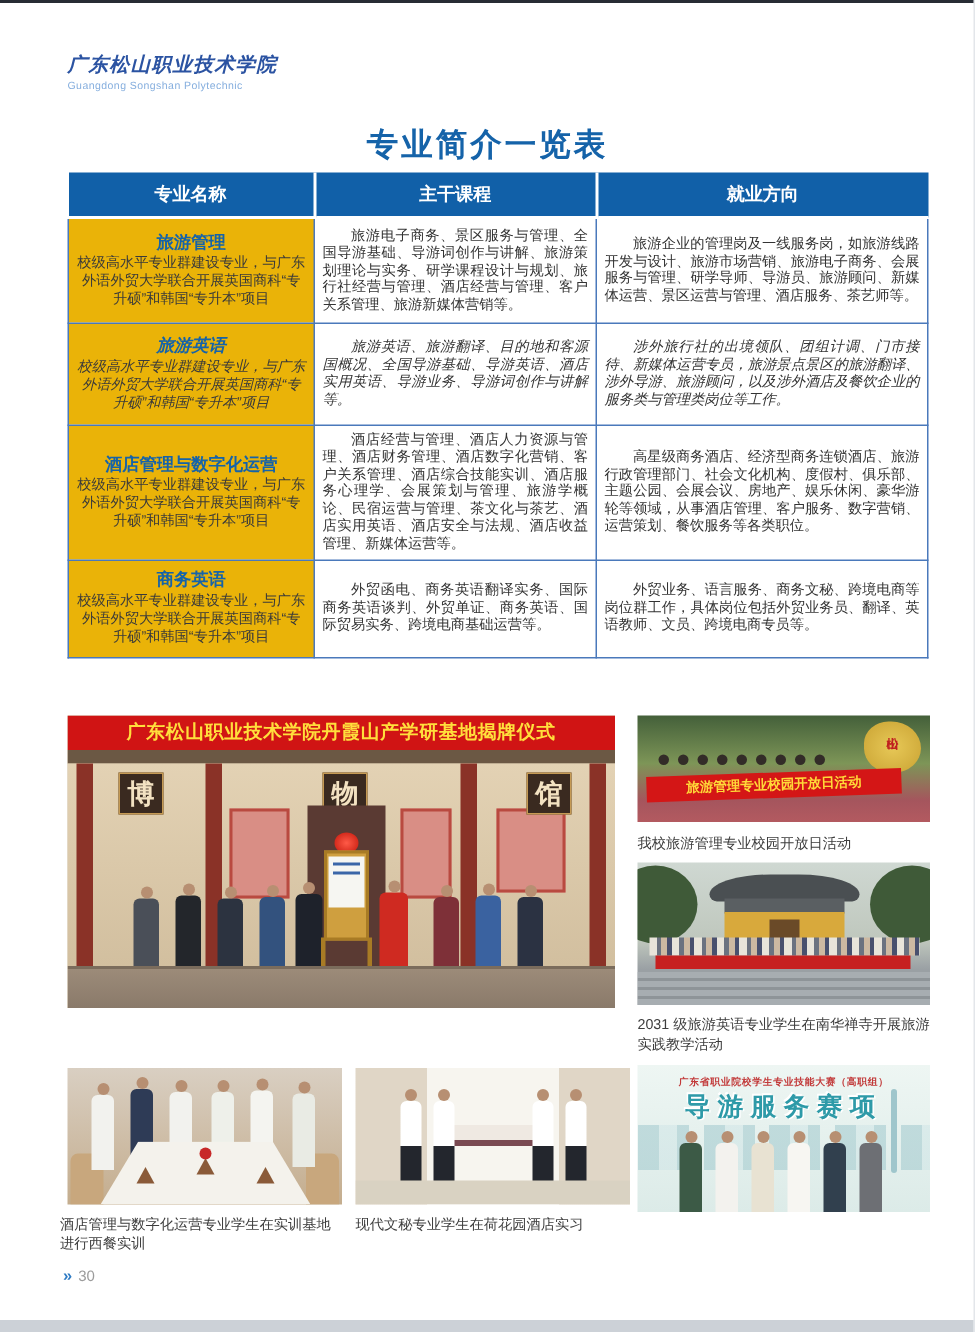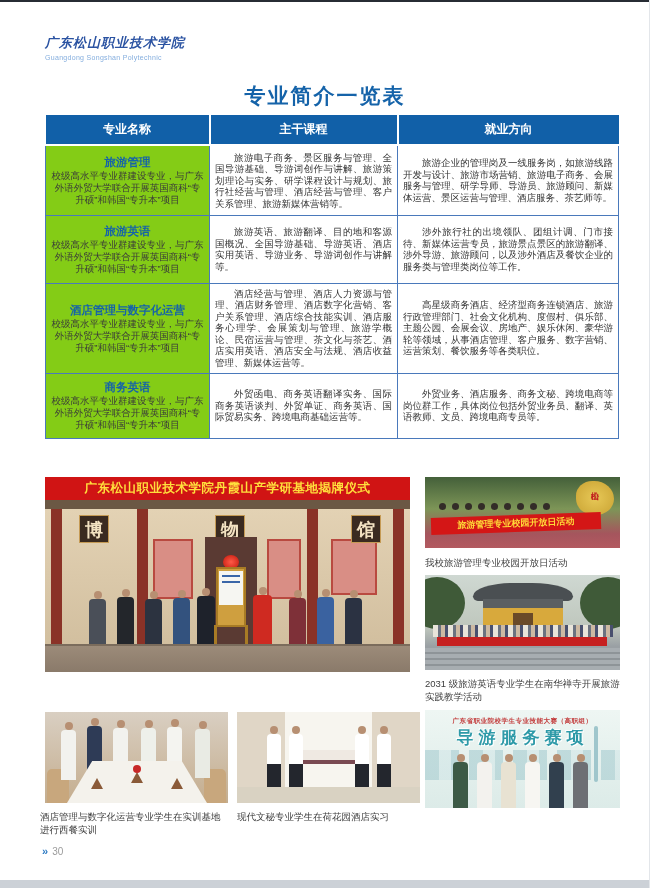--- a/index.html
+++ b/index.html
@@ -21,25 +21,25 @@
 
   
   table.major-table { position:absolute; left:45px; top:115px; width:573px;
                       border-collapse:collapse; table-layout:fixed; }
   .major-table col.c1 { width:164px; } .major-table col.c2 { width:188px; } .major-table col.c3 { width:221px; }
   .major-table th { background:#1160a8; color:#fff; font-size:12px; font-weight:bold;
                     padding:6px 2px; border-right:2px solid #fff; border-bottom:2px solid #fff; }
   .major-table th:last-child { border-right:0; }
   .major-table td { border:1px solid #4a79bb; vertical-align:middle; overflow:hidden;
                     font-size:9.5px; color:#333; line-height:11.5px; padding:3px 5px; }
-  .major-table td.name { background:#84cc16; text-align:center; padding:3px 4px; }
+  .major-table td.name { background:#eab308; text-align:center; padding:3px 4px; }
   .major-name { color:#1563a9; font-weight:bold; font-size:11.5px; line-height:14px; }
   .major-note { font-size:9.5px; color:#3a3a3a; line-height:12px; margin-top:1px; }
   .cell-text { text-align:justify; text-indent:2em; }
-  tr.r1 { height:70px; } tr.r2 { height:68px; } tr.r3 { height:90px; } tr.r4 { height:65px; }
+  tr.r1 { height:70px; } tr.r2 { height:68px;font-style:italic; } tr.r3 { height:90px; } tr.r4 { height:65px; }
 
   
   .photo { position:absolute; overflow:hidden; background:#cbc6bd; }
   .caption { position:absolute; font-size:9.5px; color:#3d3d3d; line-height:13px; text-align:left; }
   .fig { position:absolute; }
   .fig::before { content:""; position:absolute; left:50%; top:-8px; transform:translateX(-50%);
                  width:8px; height:8px; border-radius:50%; background:#b78f72; }
   .fig .body { width:100%; height:100%; border-radius:4px 4px 0 0; }
   .head { width:7px; height:7px; border-radius:50%; background:#332c28; flex:0 0 auto; }
 
@@ -195,21 +195,21 @@
       </tr>
       <tr class="r4">
         <td class="name">
           <div class="major-name">商务英语</div>
           <div class="major-note">校级高水平专业群建设专业，与广东外语外贸大学联合开展英国商科“专升硕”和韩国“专升本”项目</div>
         </td>
         <td>
             <div class="cell-text">外贸函电、商务英语翻译实务、国际商务英语谈判、外贸单证、商务英语、国际贸易实务、跨境电商基础运营等。</div>
           </td>
         <td>
-            <div class="cell-text">外贸业务、酒店服务、商务文秘、跨境电商等岗位群工作，具体岗位包括外贸业务员、翻译、英语教师、文员、跨境电商专员等。</div>
+            <div class="cell-text">外贸业务、语言服务、商务文秘、跨境电商等岗位群工作，具体岗位包括外贸业务员、翻译、英语教师、文员、跨境电商专员等。</div>
           </td>
       </tr>
     </tbody>
   </table>
 
   <div class="photo p-main">
     <div class="eave"></div>
     <div class="wall"></div>
     <div class="pillar" style="left:6px"></div>
     <div class="pillar" style="left:92px"></div>

